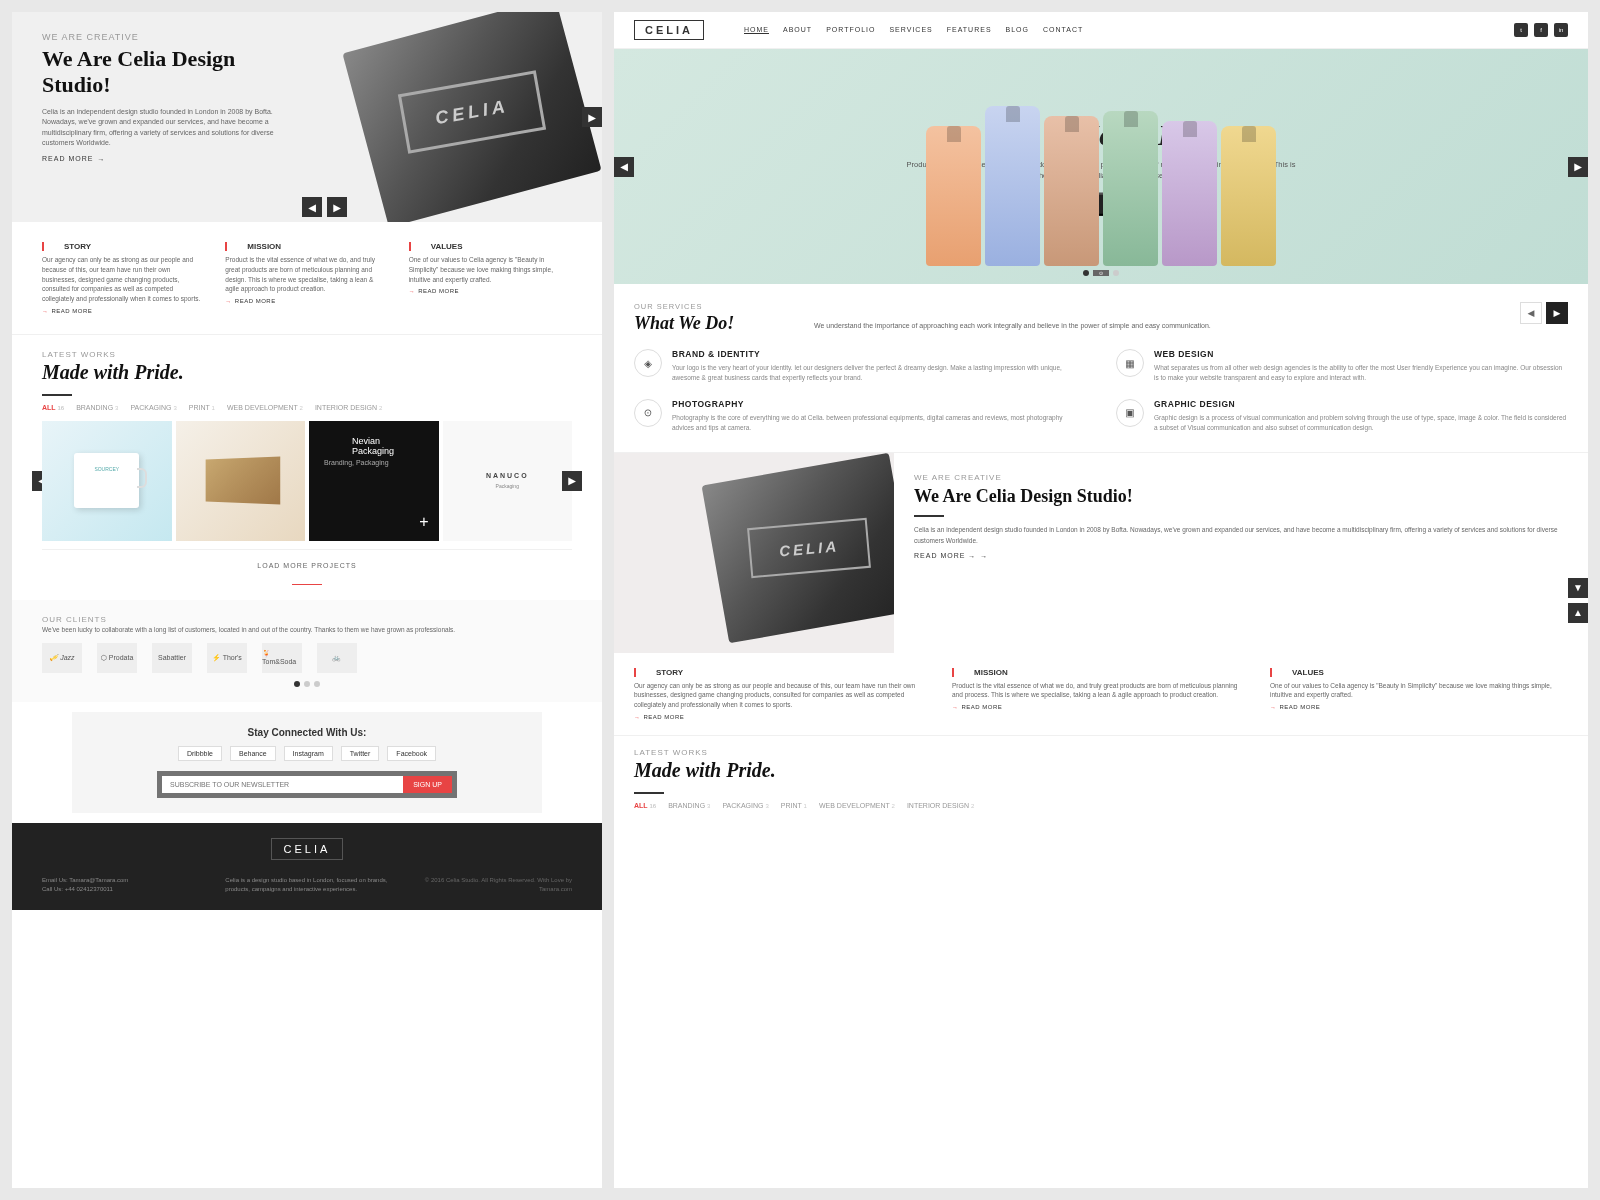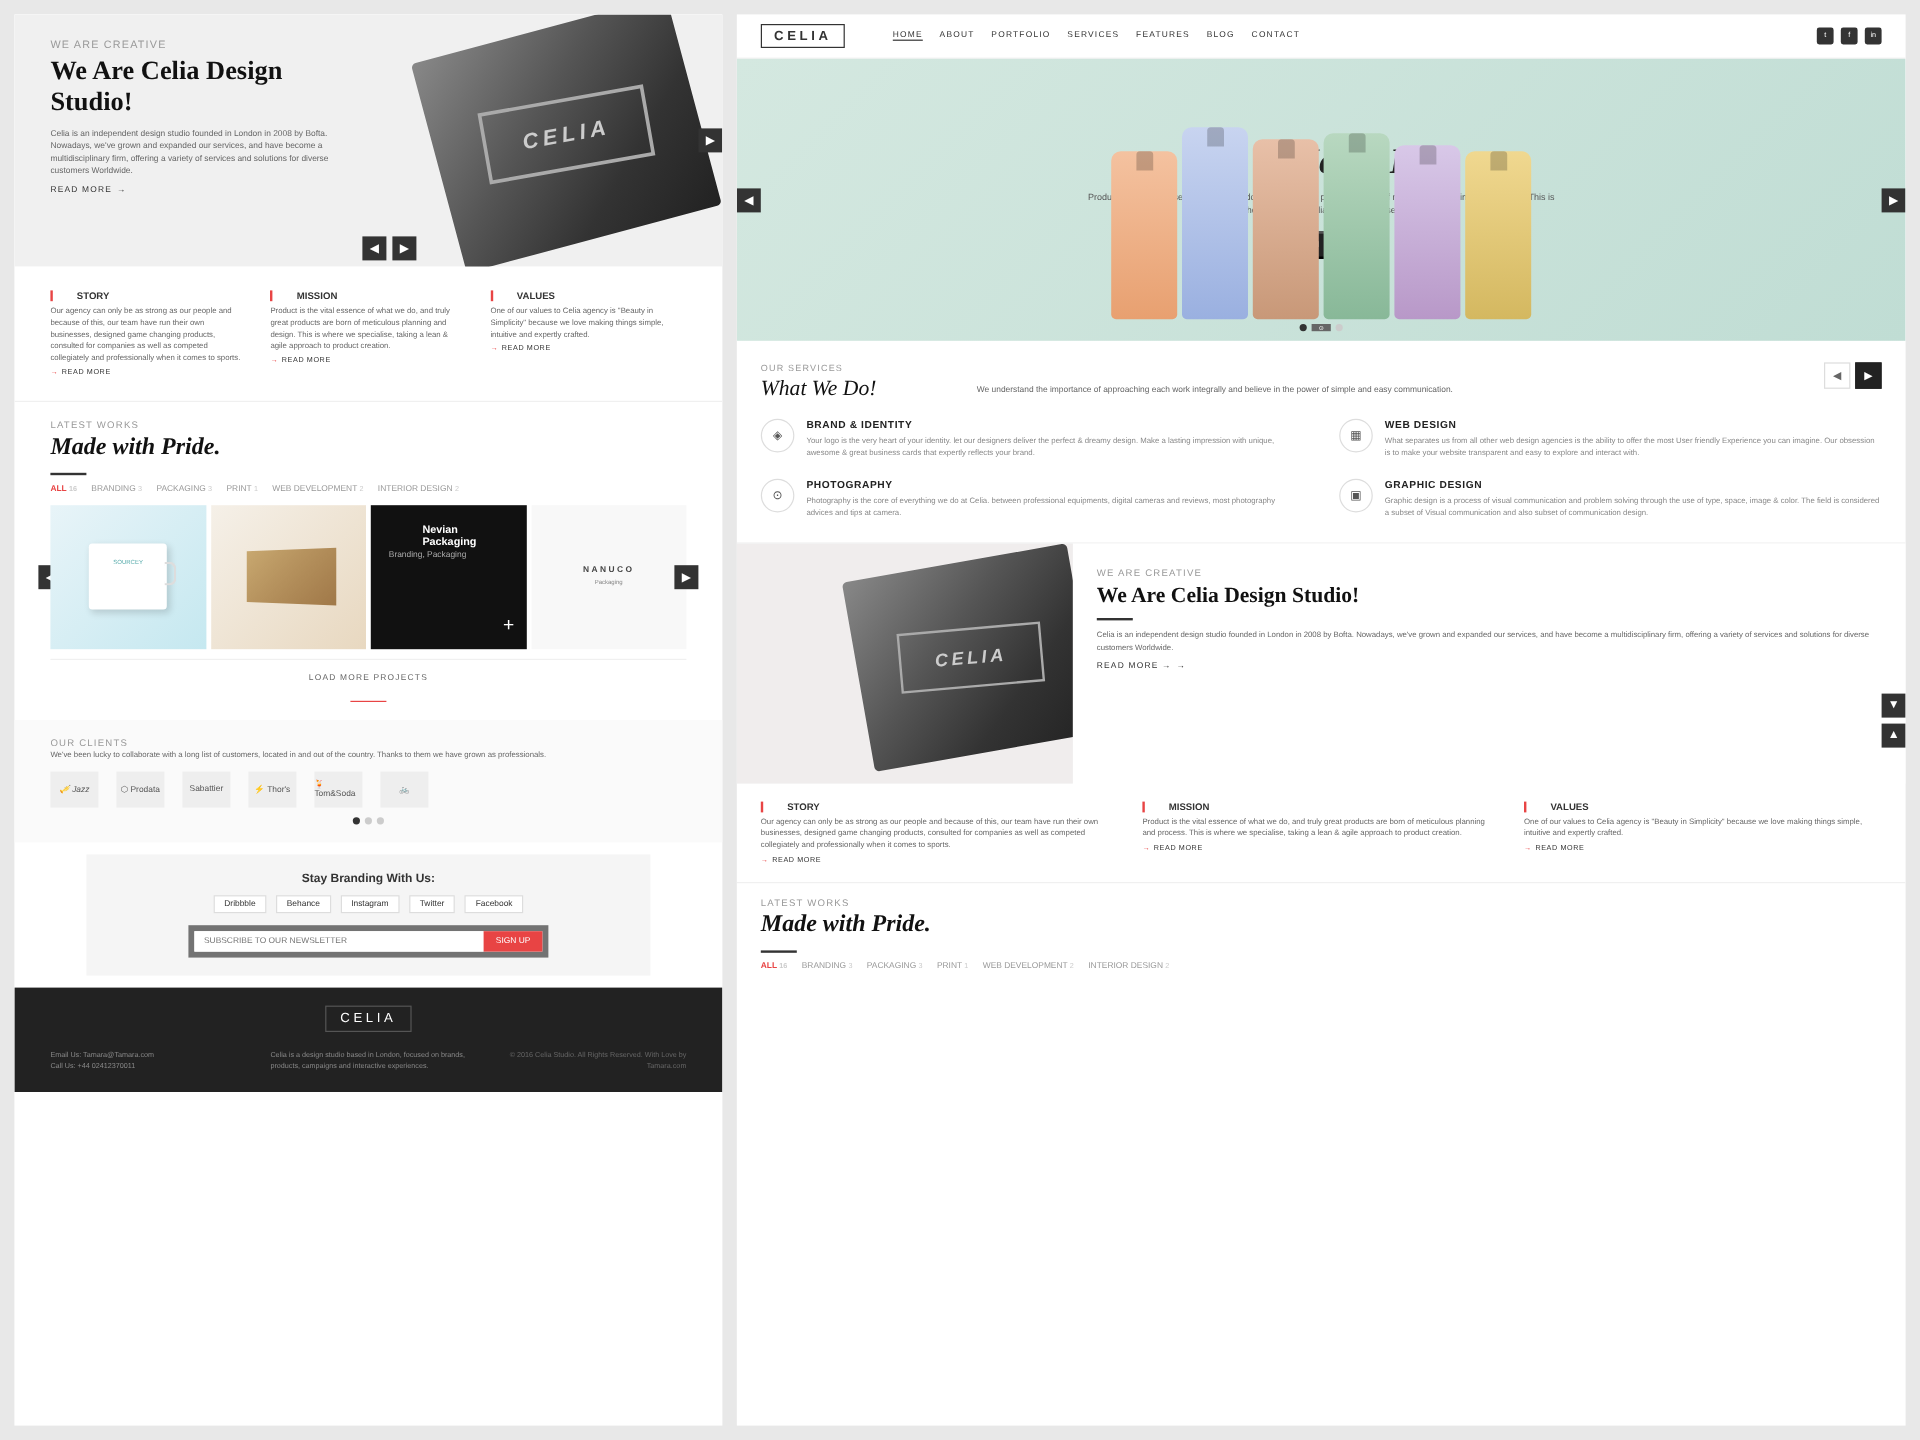--- a/index.html
+++ b/index.html
@@ -193,21 +193,21 @@
     .work-item-1 { background: linear-gradient(135deg, #e8f4f8 0%, #c5e8f0 100%); }
     .work-item-2 { background: linear-gradient(135deg, #f5f0e8 0%, #e8d8c0 100%); }
     .work-item-3 { background: #111; }
     .work-item-4 { background: #f8f8f8; }
     .work-item-3-content {
       padding: 15px;
       color: #fff;
     }
     .work-item-3-title {
       font-size: 9px;
-      font-weight: bold;
+      font-weight: normal;
       margin-bottom: 3px;
       padding-left: 28px;
     }
     .work-item-3-sub {
       font-size: 7px;
       color: #aaa;
     }
     .work-plus {
       position: absolute;
       bottom: 10px;
@@ -524,21 +524,21 @@
     }
     .services-label {
       font-size: 7.5px;
       color: #999;
       text-transform: uppercase;
       letter-spacing: 1px;
       margin-bottom: 2px;
     }
     .services-title {
       font-size: 18px;
-      font-weight: normal;
+      font-weight: bold;
       font-style: italic;
       color: #111;
       font-family: Georgia, serif;
     }
     .services-desc {
       flex: 1;
       font-size: 7px;
       color: #666;
       line-height: 1.6;
       padding-top: 18px;
@@ -803,21 +803,21 @@
     </div>
     <div class="clients-dots">
       <div class="dot dot-active"></div>
       <div class="dot"></div>
       <div class="dot"></div>
     </div>
   </div>
 
   <div style="padding:10px 30px;">
     <div class="newsletter-section">
-      <div class="newsletter-title">Stay Branding With Us:</div>
+      <div class="newsletter-title">Stay Connected With Us:</div>
       <div class="newsletter-links">
         <span class="nl-link">Dribbble</span>
         <span class="nl-link">Behance</span>
         <span class="nl-link">Instagram</span>
         <span class="nl-link">Twitter</span>
         <span class="nl-link">Facebook</span>
       </div>
       <div class="newsletter-form">
         <input class="newsletter-input" type="text" placeholder="SUBSCRIBE TO OUR NEWSLETTER" style="">
         <button class="newsletter-btn">SIGN UP</button>

